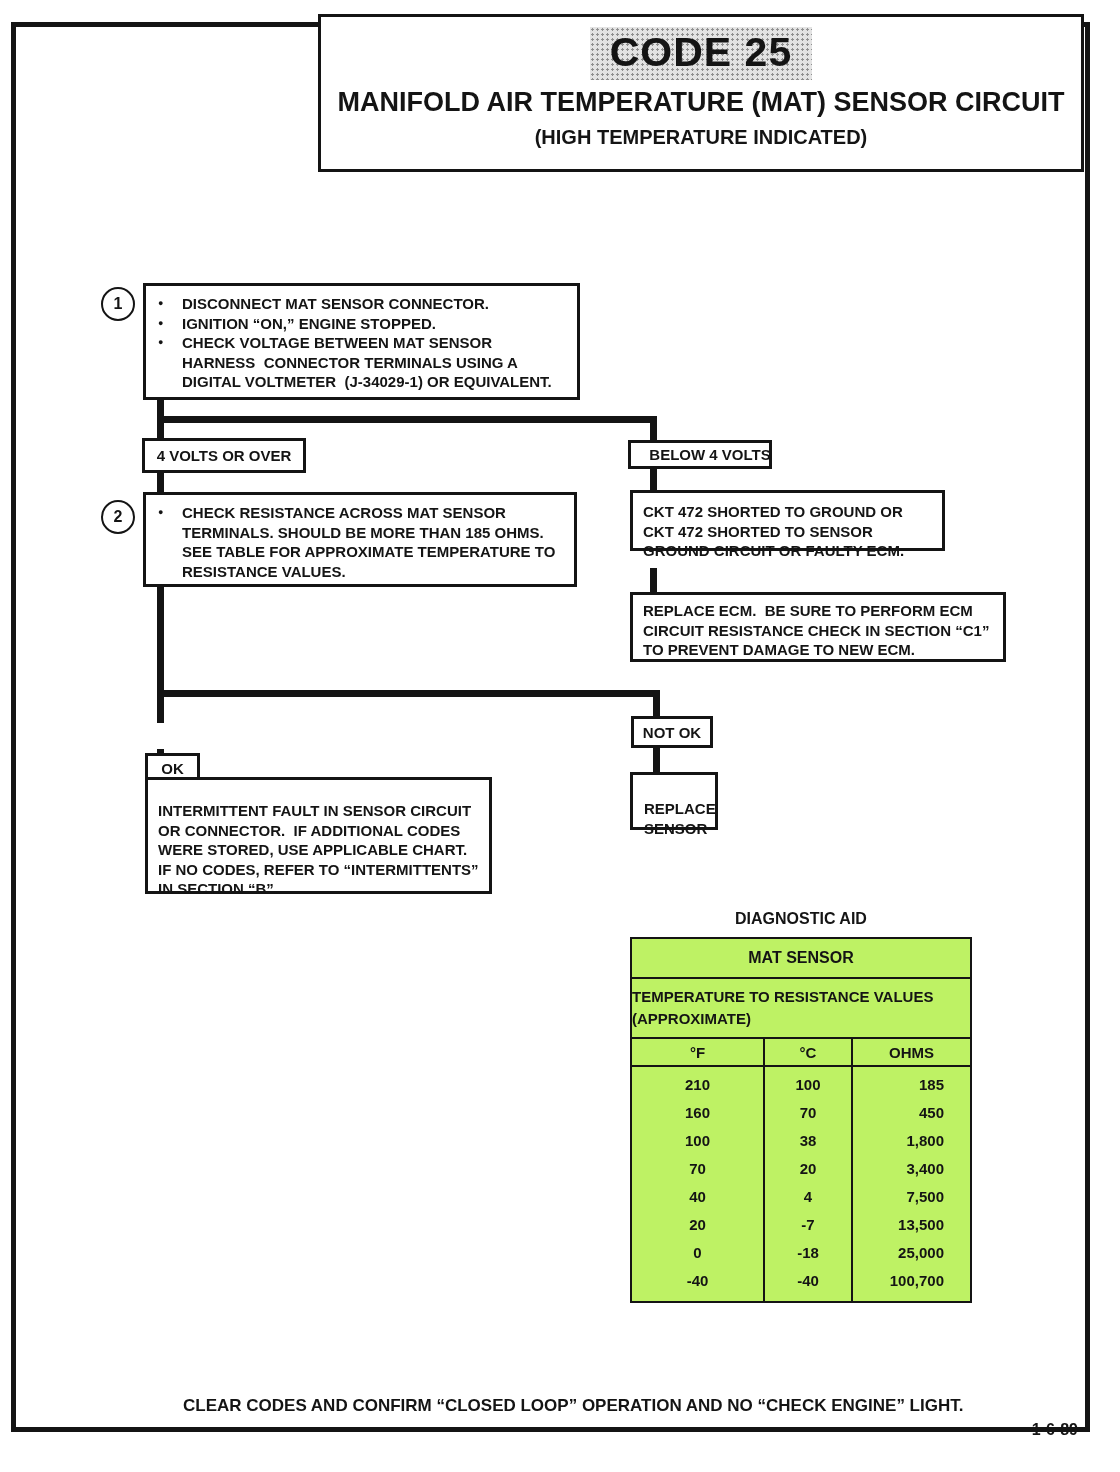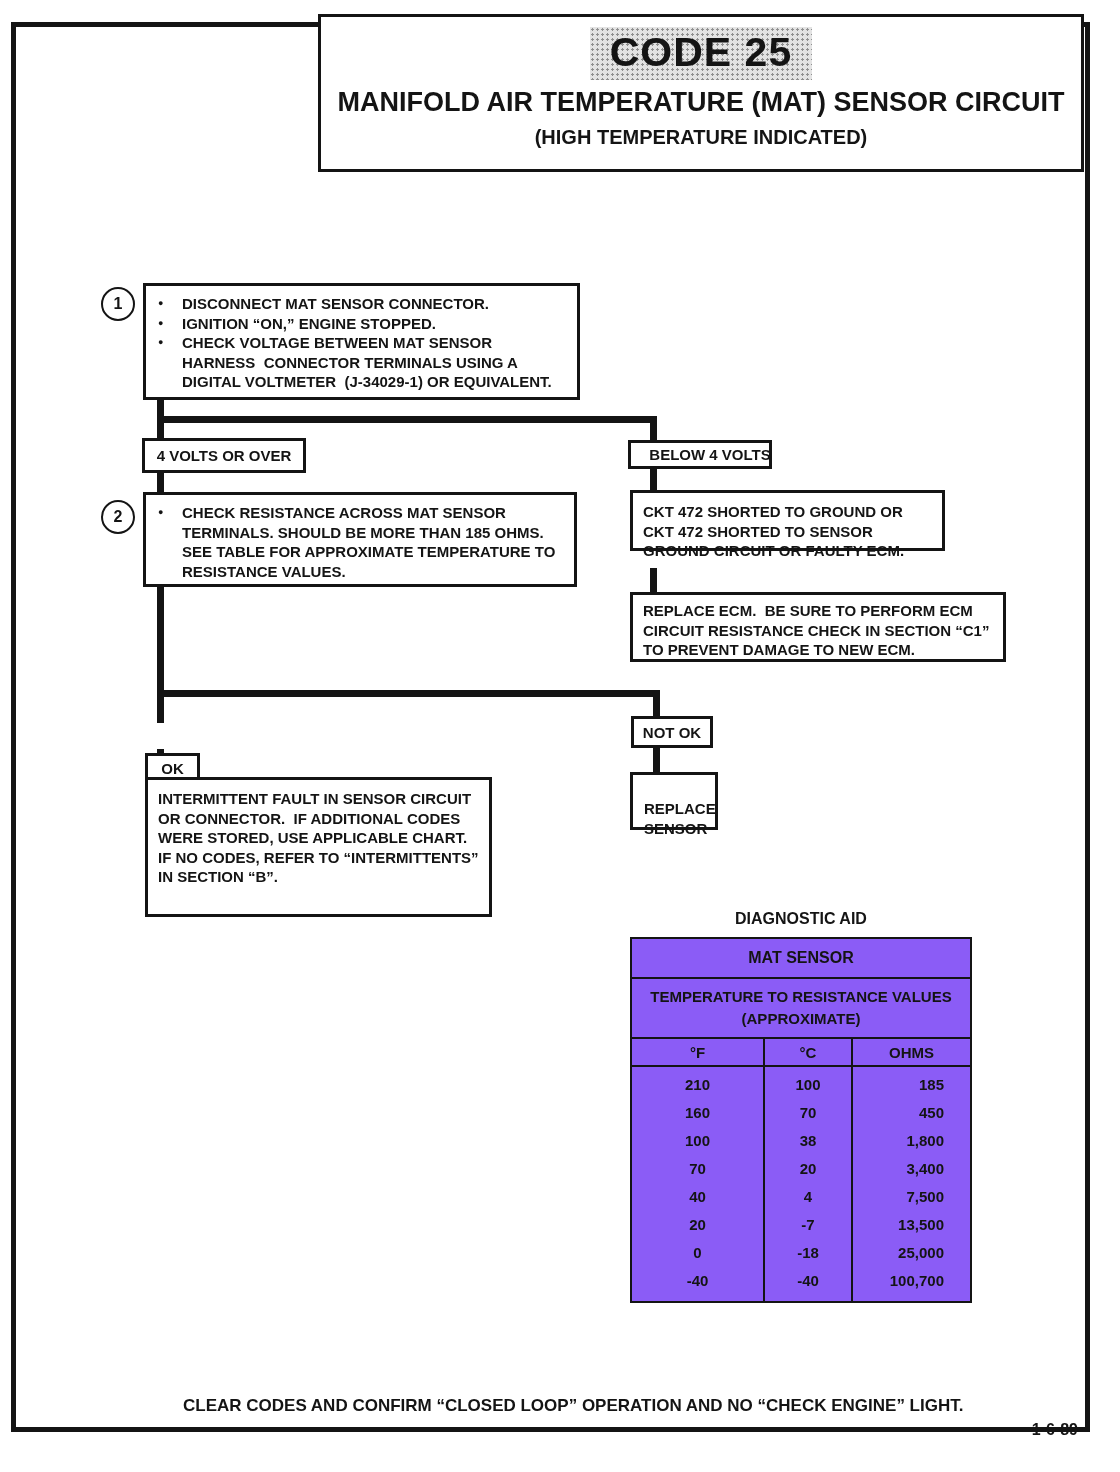--- a/index.html
+++ b/index.html
@@ -36,23 +36,23 @@
   .label-box{position:absolute;border:3px solid #141414;background:#fff;box-sizing:border-box;
         display:flex;align-items:center;justify-content:center;font-size:15px;white-space:pre;}
   .circle{
     position:absolute;width:30px;height:30px;border:2px solid #141414;border-radius:50%;
     display:flex;align-items:center;justify-content:center;font-size:16px;background:#fff;
   }
   .cline{position:absolute;background:#141414;}
   
   .diag-label{position:absolute;left:630px;top:910px;width:342px;text-align:center;font-size:16px;}
   .diag-table{position:absolute;left:630px;top:937px;width:342px;border:2px solid #141414;
-    background:#8b5cf6;box-sizing:border-box;}
+    background:#bef264;box-sizing:border-box;}
   .t-title{height:38px;border-bottom:2px solid #141414;display:flex;align-items:center;justify-content:center;font-size:16px;}
-  .t-sub{height:58px;border-bottom:2px solid #141414;display:flex;flex-direction:column;align-items:center;justify-content:center;font-size:15px;line-height:22px;}
+  .t-sub{height:58px;border-bottom:2px solid #141414;display:flex;flex-direction:column;justify-content:center;font-size:15px;line-height:22px;}
   .t-grid{display:flex;}
   .t-col{box-sizing:border-box;}
   .t-col-f{width:133px;border-right:2px solid #141414;}
   .t-col-c{width:88px;border-right:2px solid #141414;}
   .t-col-o{flex:1;}
   .t-head{height:26px;border-bottom:2px solid #141414;display:flex;align-items:center;justify-content:center;font-size:15px;}
   .t-cells{padding-top:4px;padding-bottom:6px;}
   .t-cell{height:28px;line-height:28px;text-align:center;font-size:15px;}
   .t-col-o .t-cell{text-align:right;padding-right:26px;}
   
@@ -123,21 +123,21 @@
     <div class="fline"><span>TO PREVENT DAMAGE TO NEW ECM.</span></div>
   </div>
 
   <div class="label-box" style="left:145px;top:720px;width:55px;height:31px;margin-top:33px;">
     <span>OK</span>
   </div>
   <div class="label-box" style="left:631px;top:716px;width:82px;height:32px;">
     <span>NOT OK</span>
   </div>
 
-  <div class="fbox" style="left:145px;top:777px;width:347px;height:140px;padding-top:9px;">
+  <div class="fbox" style="left:145px;top:777px;width:347px;height:117px;padding-top:21px;">
     <div class="fline"><span>INTERMITTENT FAULT IN SENSOR CIRCUIT</span></div>
     <div class="fline"><span>OR CONNECTOR.  IF ADDITIONAL CODES</span></div>
     <div class="fline"><span>WERE STORED, USE APPLICABLE CHART.</span></div>
     <div class="fline"><span>IF NO CODES, REFER TO “INTERMITTENTS”</span></div>
     <div class="fline"><span>IN SECTION “B”.</span></div>
   </div>
 
   <div class="fbox" style="left:630px;top:772px;width:88px;height:58px;padding:24px 11px;">
     <div class="fline"><span>REPLACE</span></div>
     <div class="fline"><span>SENSOR</span></div>

